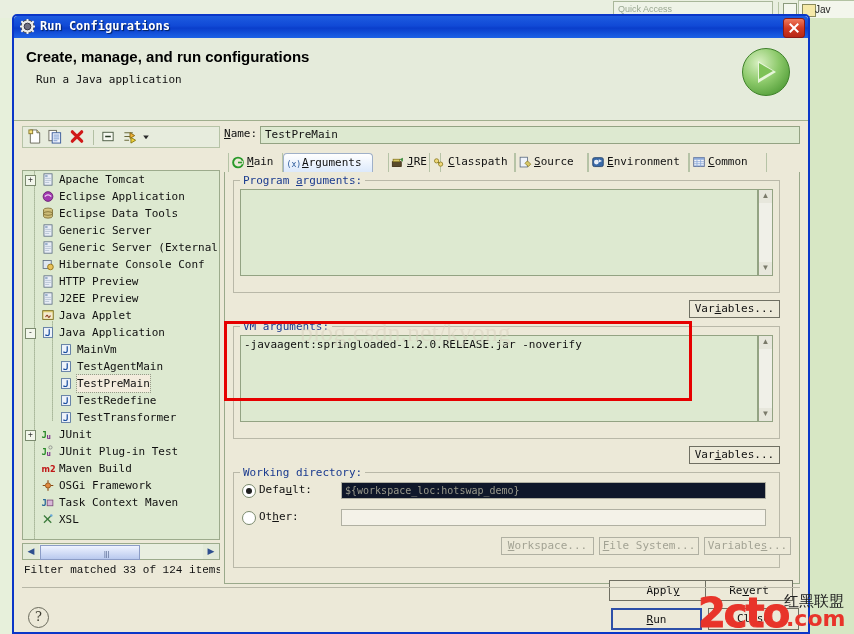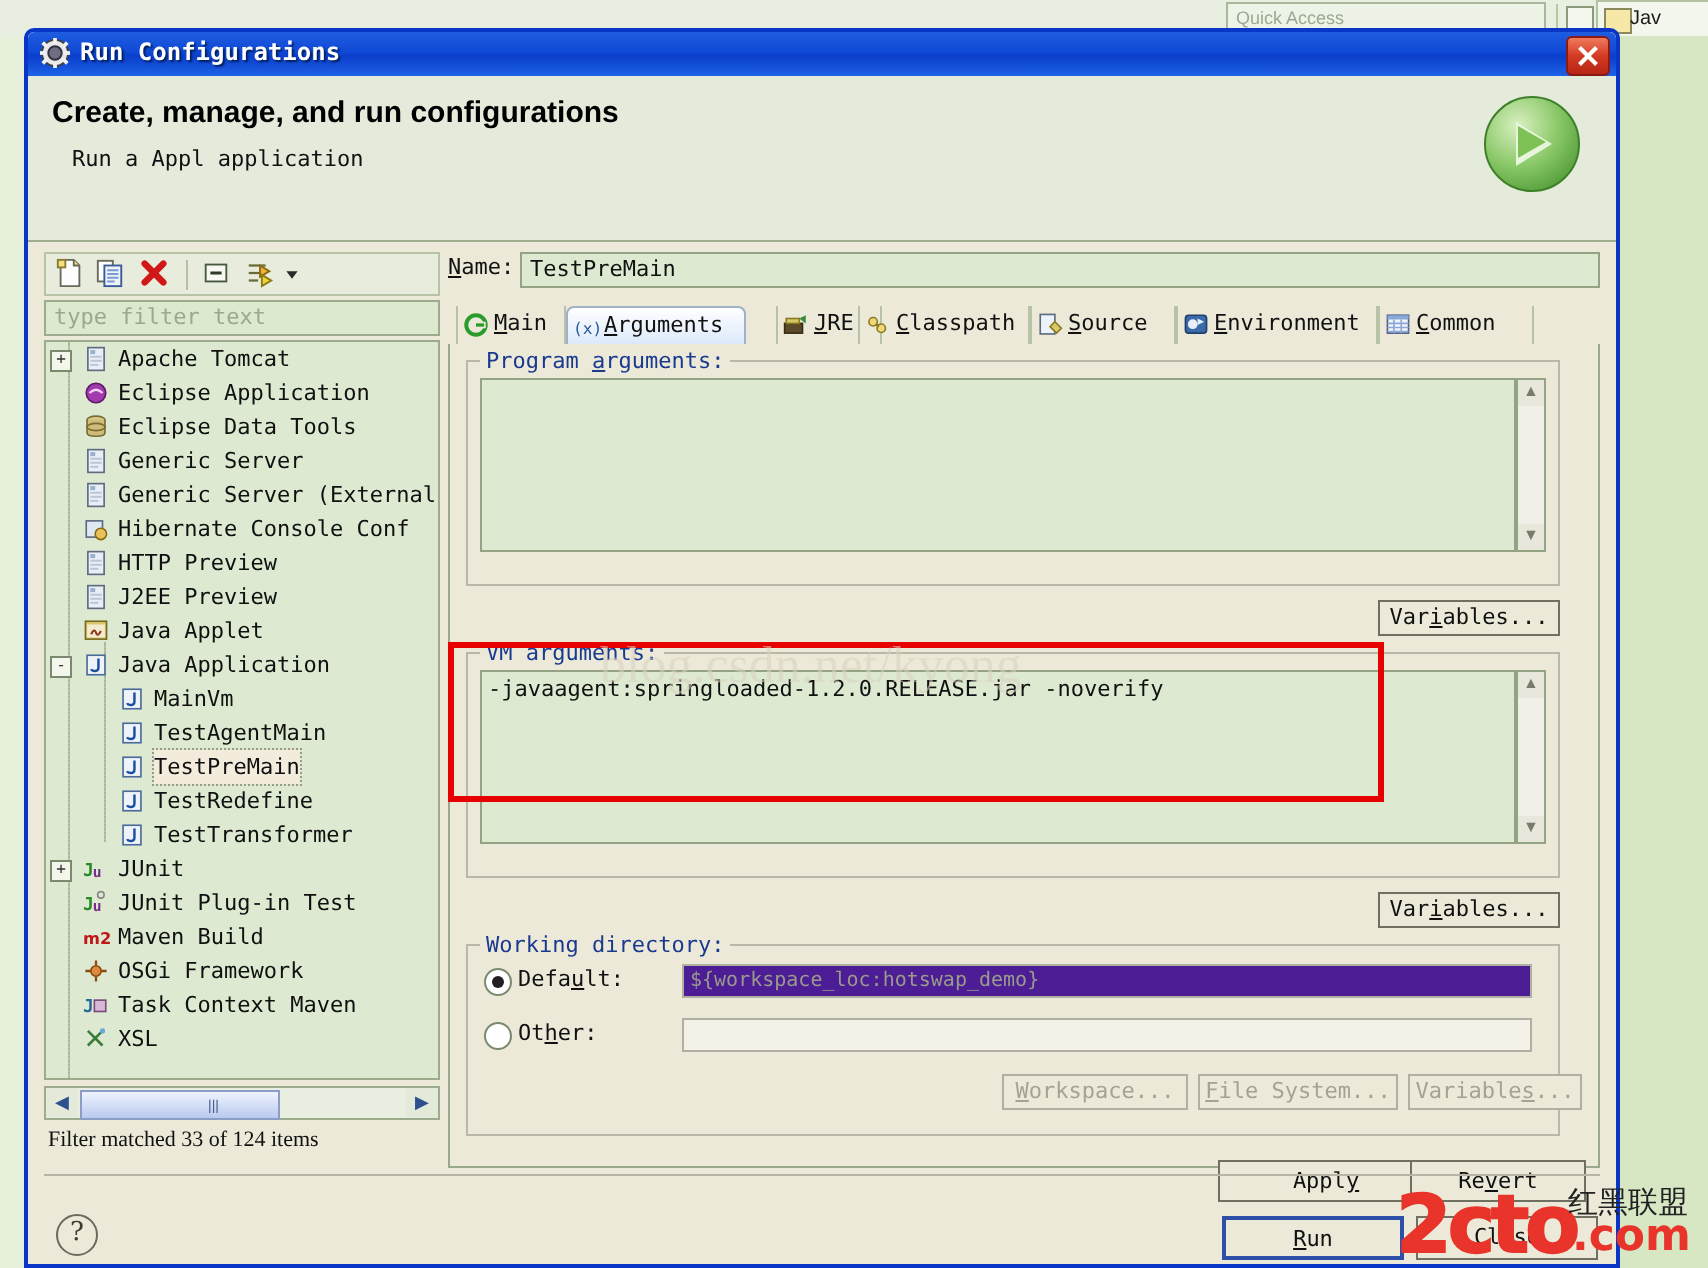--- a/index.html
+++ b/index.html
@@ -69,21 +69,21 @@
   .tree-row.selected .lbl{background:#f3ecdd;outline:1px dotted #9a9a8a;}
   .dashline{position:absolute;width:1px;background:#b6c4a8;}
 
   #hscroll{position:absolute;left:0;bottom:24px;width:198px;height:17px;background:#e9efe0;border:1px solid #9cab8c;box-sizing:border-box;}
   #hscroll .arr{position:absolute;top:0;width:16px;height:15px;background:#e3ead9;text-align:center;line-height:15px;
      font-size:9px;color:#2f4f8f;cursor:pointer;}
   #hscroll .thumb{position:absolute;left:17px;top:1px;width:98px;height:13px;
      background:linear-gradient(to bottom,#eef3ff,#b9c9ee);border:1px solid #8b9cc6;cursor:pointer;}
   #hscroll .grip{position:absolute;left:63px;top:5px;width:8px;height:5px;color:#4a5c86;font-size:7px;line-height:5px;}
   #filter-status{position:absolute;left:2px;bottom:4px;width:196px;height:16px;
-     font-family:Liberation Serif, serif;font-size:11px;color:#111;white-space:nowrap;overflow:hidden;}
+     font-family:Liberation Mono, monospace;font-size:11px;color:#111;white-space:nowrap;overflow:hidden;}
 
   
   #right-col{position:absolute;left:210px;top:5px;right:8px;bottom:48px;}
   #name-row{position:relative;height:18px;}
   #name-label{position:absolute;left:0;top:1px;font-family:"DejaVu Sans Mono", monospace;font-size:11px;color:#111;}
   #name-label u{text-decoration:underline;}
   #name-input{position:absolute;left:36px;top:0;right:0;height:18px;box-sizing:border-box;background:#dde9d0;
      border:1px solid #93a383;font-family:"DejaVu Sans Mono", monospace;font-size:11px;color:#111;
      padding-left:4px;line-height:16px;}
 
@@ -110,21 +110,21 @@
   .btn{position:absolute;box-sizing:border-box;background:#ece9d8;border:1px solid #6f6f62;
      font-family:"DejaVu Sans Mono", monospace;font-size:11px;color:#111;text-align:center;cursor:pointer;}
   .btn u{text-decoration:underline;}
   .btn.disabled{color:#a3a394;border-color:#b0b0a2;}
   .btn.default{border:2px solid #2d4fa8;}
 
   .radio{position:absolute;width:12px;height:12px;border-radius:50%;border:1px solid #7b8a6e;background:#fff;cursor:pointer;}
   .radio .dot{position:absolute;left:3px;top:3px;width:6px;height:6px;border-radius:50%;background:#202020;}
   .radio-label{position:absolute;font-family:"DejaVu Sans Mono", monospace;font-size:11px;color:#111;}
   .radio-label u{text-decoration:underline;}
-  .ro-field{position:absolute;box-sizing:border-box;background:#4c1d95;border:1px solid #b0b0a2;
+  .ro-field{position:absolute;box-sizing:border-box;background:#0f172a;border:1px solid #b0b0a2;
      font-family:"DejaVu Sans Mono", monospace;font-size:10px;color:#9a9a8c;padding-left:3px;line-height:16px;overflow:hidden;white-space:nowrap;}
   .wh-field{position:absolute;box-sizing:border-box;background:#f4f2e8;border:1px solid #b0b0a2;}
 
   #redbox{position:absolute;border:3px solid #e60000;box-sizing:border-box;pointer-events:none;}
 
   
   #sep-line{position:absolute;left:8px;right:8px;bottom:44px;height:1px;background:#b7b6a6;}
   #help-icon{position:absolute;left:14px;bottom:4px;width:19px;height:19px;border-radius:50%;border:1px solid #6a6a5c;
      color:#3a3a2e;font-size:13px;text-align:center;line-height:18px;font-family:"DejaVu Serif",serif;cursor:pointer;}
 
@@ -173,21 +173,21 @@
     </svg>
     <div id="title-text">Run Configurations</div>
     <div id="close-btn">
       <div class="x1"></div>
         <div class="x2"></div>
     </div>
   </div>
 
   <div id="banner">
     <div id="banner-title">Create, manage, and run configurations</div>
-    <div id="banner-sub">Run a Appl application</div>
+    <div id="banner-sub">Run a Java application</div>
     <div id="banner-run">
       <div class="tri"></div>
         <div class="tri-in"></div>
     </div>
   </div>
 
   <div id="body-area">
 
     <div id="left-col">
 
@@ -234,21 +234,20 @@
             <path d="M9 9 l5 3 -5 3 z" fill="#f0d23a" stroke="#8a7a10"></path>
           </svg>
         </div>
         <div class="tb-btn" style="left:118px;width:10px;">
           <svg viewBox="0 0 10 16" width="10" height="15">
             <path d="M2 7 l3 4 3 -4 z" fill="#2a2a2a"></path>
           </svg>
         </div>
       </div>
 
-      <div id="filter-input">type filter text</div>
 
       <div id="tree">
         <div class="dashline" style="left:11px;top:0;bottom:0;border-left:1px dotted #aab99b;width:0;"></div>
         <div class="dashline" style="left:29px;top:150px;height:100px;border-left:1px dotted #aab99b;width:0;"></div>
         <div id="tree-rows">
             <div class="tree-row">
               <span class="expander" style="left:2px">+</span>
               <span class="ico" style="left:18px"><svg width="14" height="13" viewBox="0 0 16 16">
                   <rect x="3" y="1" width="10" height="14" fill="#e9eef6" stroke="#5a6a80"></rect>
                   <rect x="4.5" y="2.5" width="3" height="2.5" fill="#9ab0cc"></rect>

